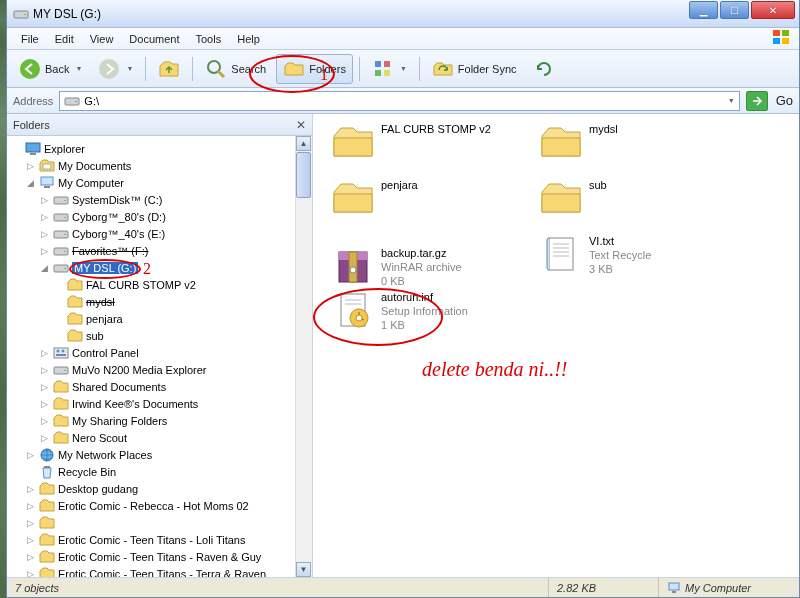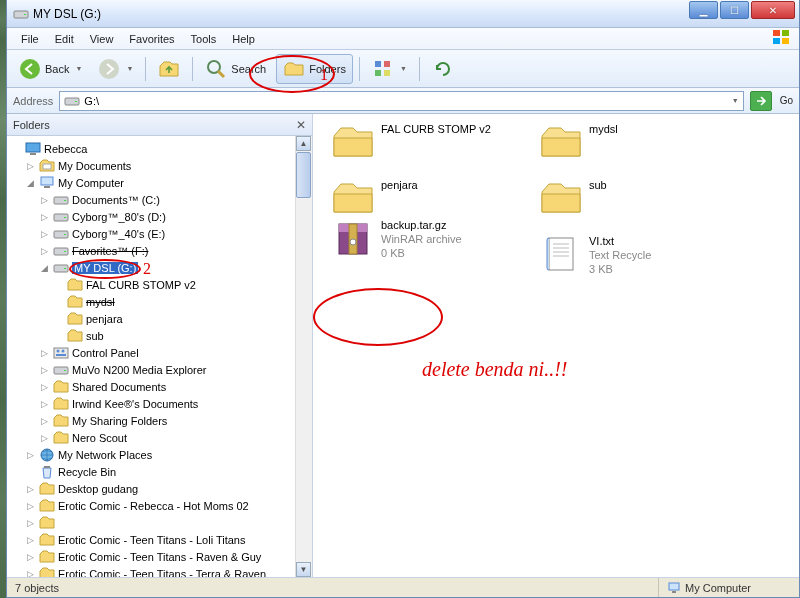--- a/index.html
+++ b/index.html
@@ -35,21 +35,21 @@
   .ddarrow { font-size: 7px; color:#666; margin-left:2px; }
   
   .addrbar { height: 26px; background: linear-gradient(to bottom,#f5f9ff,#e2edfa);
     border-bottom:1px solid #b0c0d8; display:flex; align-items:center; padding: 0 6px; gap: 6px; }
   .addrbar .lbl { font-size: 11px; color: #666; }
   .addr-field { flex:1; background:#fff; border:1px solid #8aa4c8; height:20px; display:flex; align-items:center;
     padding: 0 4px; font-size: 11px; }
   .addr-field .drv { width:16px; height:16px; margin-right:4px; }
   .go-btn { width:22px; height:20px; background:#4caf50; border:1px solid #388e3c; border-radius:2px;
     display:flex; align-items:center; justify-content:center; color:#fff; font-size:11px;}
-  .go-lbl { font-size:10px; color:#222; margin-left:2px; }
+  .go-lbl { font-size:13px; color:#222; margin-left:2px; }
   
   .body { flex:1; display:flex; min-height:0; }
   .folders-pane { width: 306px; border-right:1px solid #c8d4e6; display:flex; flex-direction:column; background:#fff; }
   .pane-header { height:22px; background: linear-gradient(to bottom,#f0f5fd,#dde8f7);
     border-bottom:1px solid #c0cde0; display:flex; align-items:center; justify-content:space-between;
     padding:0 6px; font-size:11px; color:#333; }
   .pane-header .xbtn { cursor:pointer; font-size:12px; color:#555; }
   .tree { flex:1; overflow:auto; padding:4px 2px; font-size:11px; color:#000; position:relative; }
   .scrollind { position:absolute; right:0; top:0; width:17px; height:100%; background:#f0f0f0;
     border-left:1px solid #ddd; }
@@ -65,21 +65,21 @@
   
   .content { flex:1; background:#fff; position:relative; padding:10px 2px; overflow:hidden;}
   .item { position:absolute; display:flex; align-items:flex-start; gap:6px; cursor:default;}
   .item .bigico { width:44px; height:40px; flex-shrink:0; }
   .item .txt { font-size:11px; line-height:14px; }
   .item .n { color:#000; }
   .item .s { color:#888; }
   
   .statusbar { height:20px; border-top:1px solid #c8d4e6; background:#ece9d8; display:flex;
     align-items:center; font-size:11px; color:#333; }
-  .statusbar .cell { padding: 4px 8px; border-right:1px solid #c8c4b8; height:100%; display:flex; align-items:center;}
+  .statusbar .cell { padding: 4px 8px; border-right:1px solid #c8c4b8; height:100%; display:flex; align-items:center;font-style:italic;}
   .statusbar .cell.obj { flex:1; }
   
   .annot { position:absolute; border:2px solid #d00; border-radius:50%; pointer-events:none; }
   .annot-label { position:absolute; color:#d00; font-size:16px; font-family:Georgia,serif; }
   .annot-text { position:absolute; color:#d00; font-size:20px; font-family:Georgia,"Times New Roman",serif; font-style:italic;}
   
   svg { display:block; }
 </style>
 </head>
 <body>
@@ -100,21 +100,21 @@
       <div class="win-btn min">▁</div>
       <div class="win-btn max">☐</div>
       <div class="win-btn close">✕</div>
     </div>
   </div>
 
   <div class="menubar">
     <span class="mitem">File</span>
     <span class="mitem">Edit</span>
     <span class="mitem">View</span>
-    <span class="mitem">Favorites</span>
+    <span class="mitem">Document</span>
     <span class="mitem">Tools</span>
     <span class="mitem">Help</span>
     <span class="flag">
       <svg viewBox="0 0 18 16">
           <rect x="0" y="0" width="7" height="6" fill="#f25022"></rect>
           <rect x="9" y="0" width="7" height="6" fill="#7fba00"></rect>
           <rect x="0" y="8" width="7" height="6" fill="#00a4ef"></rect>
           <rect x="9" y="8" width="7" height="6" fill="#ffb900"></rect>
         </svg>
     </span>
@@ -176,20 +176,30 @@
             <rect x="3" y="12" width="6" height="6" fill="#6b6"></rect>
             <rect x="12" y="12" width="6" height="6" fill="#dd6"></rect>
           </svg>
         </span>
       <span class="ddarrow">▼</span>
     </div>
     <div class="sep"></div>
     <div class="tbtn">
       <span class="ticon">
           <svg viewBox="0 0 22 22">
+            <path d="M2 8 L5 5 H10 L12 7 H20 V17 H2 Z" fill="#f7d774" stroke="#c4a43a"></path>
+            <path d="M7 12 A4 4 0 1 1 15 12" stroke="#3a8a3a" stroke-width="1.5" fill="none"></path>
+            <path d="M15 9 L15 12 L12 12" stroke="#3a8a3a" stroke-width="1.5" fill="none"></path>
+          </svg>
+        </span>
+      <span>Folder Sync</span>
+    </div>
+    <div class="tbtn">
+      <span class="ticon">
+          <svg viewBox="0 0 22 22">
             <path d="M5 11 A6 6 0 1 1 11 17" stroke="#3a8a3a" stroke-width="2" fill="none"></path>
             <path d="M5 7 L5 11 L9 11" stroke="#3a8a3a" stroke-width="2" fill="none"></path>
           </svg>
         </span>
     </div>
   </div>
 
   <div class="addrbar">
     <span class="lbl">Address</span>
     <div class="addr-field">
@@ -219,21 +229,21 @@
       </div>
       <div class="tree" id="tree">
           <div class="tn" style="padding-left:2px">
     <span class="exp"></span>
     <span class="ico">
               <svg viewBox="0 0 16 16">
                 <rect x="1" y="2" width="14" height="9" fill="#5aa8e6" stroke="#2a6aa8"></rect>
                 <rect x="5" y="12" width="6" height="2" fill="#888"></rect>
               </svg>
             </span>
-    <span class="lbl" style="">Rebecca</span>
+    <span class="lbl" style="">Explorer</span>
   </div>
           <div class="tn" style="padding-left:16px">
     <span class="exp">▷</span>
     <span class="ico">
               <svg viewBox="0 0 16 16">
                 <path d="M1 5 L4 2 H8 L10 4 H15 V13 H1 Z" fill="#f7d774" stroke="#c4a43a"></path>
                 <rect x="4" y="6" width="8" height="5" fill="#fff" stroke="#aaa"></rect>
               </svg>
             </span>
     <span class="lbl" style="">My Documents</span>
@@ -249,21 +259,21 @@
     <span class="lbl" style="">My Computer</span>
   </div>
           <div class="tn" style="padding-left:30px">
     <span class="exp">▷</span>
     <span class="ico">
               <svg viewBox="0 0 16 16">
                 <rect x="1" y="5" width="14" height="7" rx="1" fill="#d0d4d8" stroke="#888"></rect>
                 <rect x="11" y="8" width="2" height="1" fill="#4d4"></rect>
               </svg>
             </span>
-    <span class="lbl" style="">Documents™ (C:)</span>
+    <span class="lbl" style="">SystemDisk™ (C:)</span>
   </div>
           <div class="tn" style="padding-left:30px">
     <span class="exp">▷</span>
     <span class="ico">
               <svg viewBox="0 0 16 16">
                 <rect x="1" y="5" width="14" height="7" rx="1" fill="#d0d4d8" stroke="#888"></rect>
                 <rect x="11" y="8" width="2" height="1" fill="#4d4"></rect>
               </svg>
             </span>
     <span class="lbl" style="">Cyborg™_80's (D:)</span>
@@ -516,21 +526,21 @@
             <svg viewBox="0 0 44 40">
               <path d="M3 14 L10 6 H22 L26 10 H41 V34 H3 Z" fill="#f9e090" stroke="#c4a43a"></path>
               <path d="M3 16 H41 V34 H3 Z" fill="#f7d774" stroke="#c4a43a"></path>
             </svg>
           </span>
     <div class="txt">
       <div class="n">sub</div>
 
     </div>
   </div>
-        <div class="item" style="left:18px;top:104px">
+        <div class="item" style="left:18px;top:132px">
     <span class="bigico">
             <svg viewBox="0 0 44 40">
               <rect x="8" y="6" width="28" height="30" fill="#8a4a8a" stroke="#5a2a5a"></rect>
               <rect x="8" y="6" width="28" height="8" fill="#c080c0"></rect>
               <rect x="18" y="6" width="8" height="30" fill="#d4b050" stroke="#a08030"></rect>
               <circle cx="22" cy="24" r="3" fill="#fff" stroke="#888"></circle>
             </svg>
           </span>
     <div class="txt">
       <div class="n">backup.tar.gz</div>
@@ -549,25 +559,43 @@
               <line x1="14" y1="18" x2="30" y2="18" stroke="#bbb"></line>
               <line x1="14" y1="22" x2="30" y2="22" stroke="#bbb"></line>
             </svg>
           </span>
     <div class="txt">
       <div class="n">VI.txt</div>
       <div class="s">Text Recycle</div>
       <div class="s">3 KB</div>
     </div>
   </div>
+        <div class="item" style="left:18px;top:176px">
+    <span class="bigico">
+            <svg viewBox="0 0 44 40">
+              <rect x="10" y="4" width="24" height="32" fill="#fff" stroke="#888"></rect>
+              <line x1="14" y1="10" x2="30" y2="10" stroke="#bbb"></line>
+              <line x1="14" y1="14" x2="30" y2="14" stroke="#bbb"></line>
+              <circle cx="28" cy="28" r="9" fill="#f0c850" stroke="#c49020"></circle>
+              <path d="M28 22 L28 28 L33 30" stroke="#b07018" stroke-width="1.2" fill="none"></path>
+              <circle cx="28" cy="28" r="3" fill="#fff" stroke="#c49020"></circle>
+            </svg>
+          </span>
+    <div class="txt">
+      <div class="n">autorun.inf</div>
+      <div class="s">Setup Information</div>
+      <div class="s">1 KB</div>
+    </div>
+  </div>
       </div>
   </div>
 
   <div class="statusbar">
     <div class="cell obj">7 objects</div>
+    <div class="cell" style="width:110px">2.82 KB</div>
     <div class="cell" style="width:140px;border-right:none">
       <span style="margin-right:4px">
           <svg width="14" height="14" viewBox="0 0 14 14">
             <rect x="2" y="2" width="10" height="7" fill="#cbe3fb" stroke="#5a8bd6"></rect>
             <rect x="5" y="10" width="4" height="2" fill="#888"></rect>
           </svg>
         </span>
       <span>My Computer</span>
     </div>
   </div>

